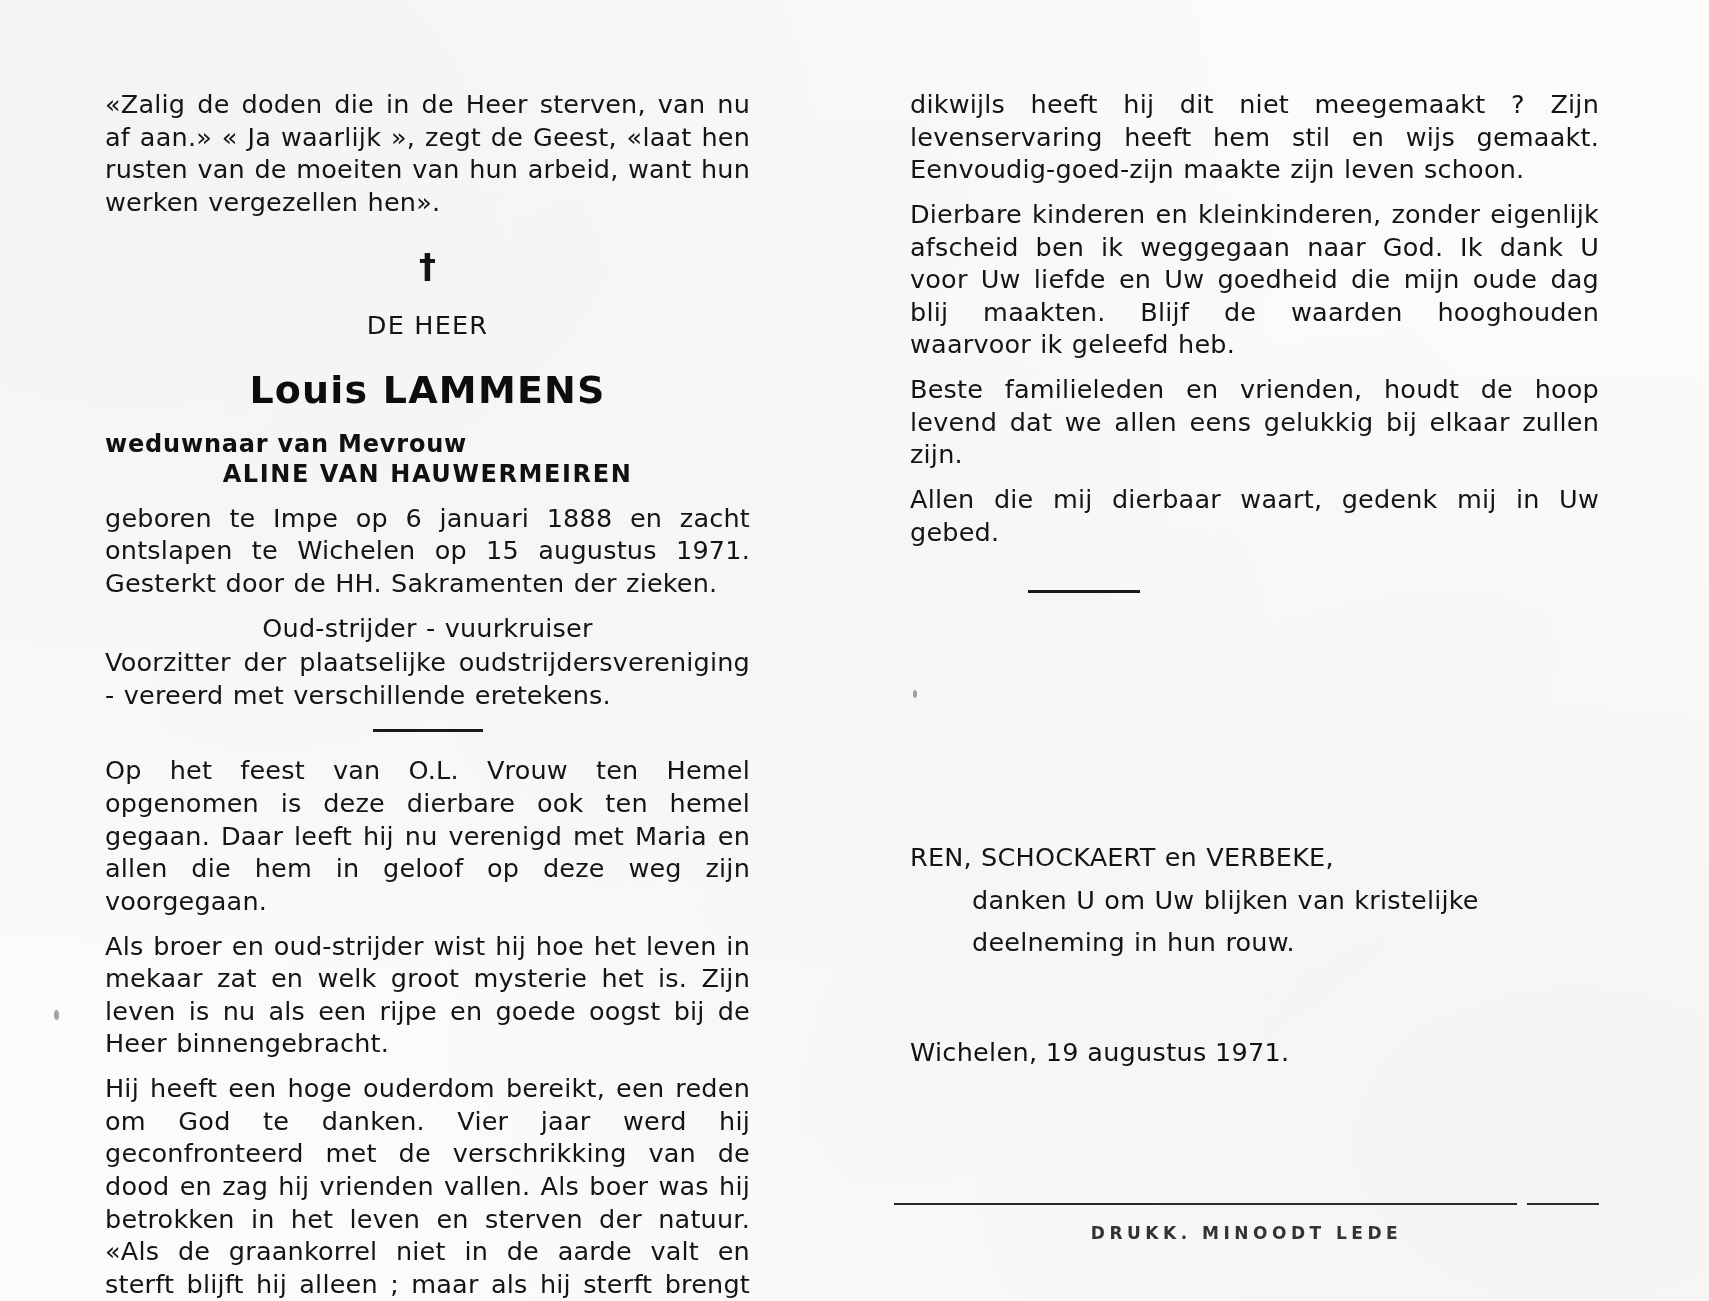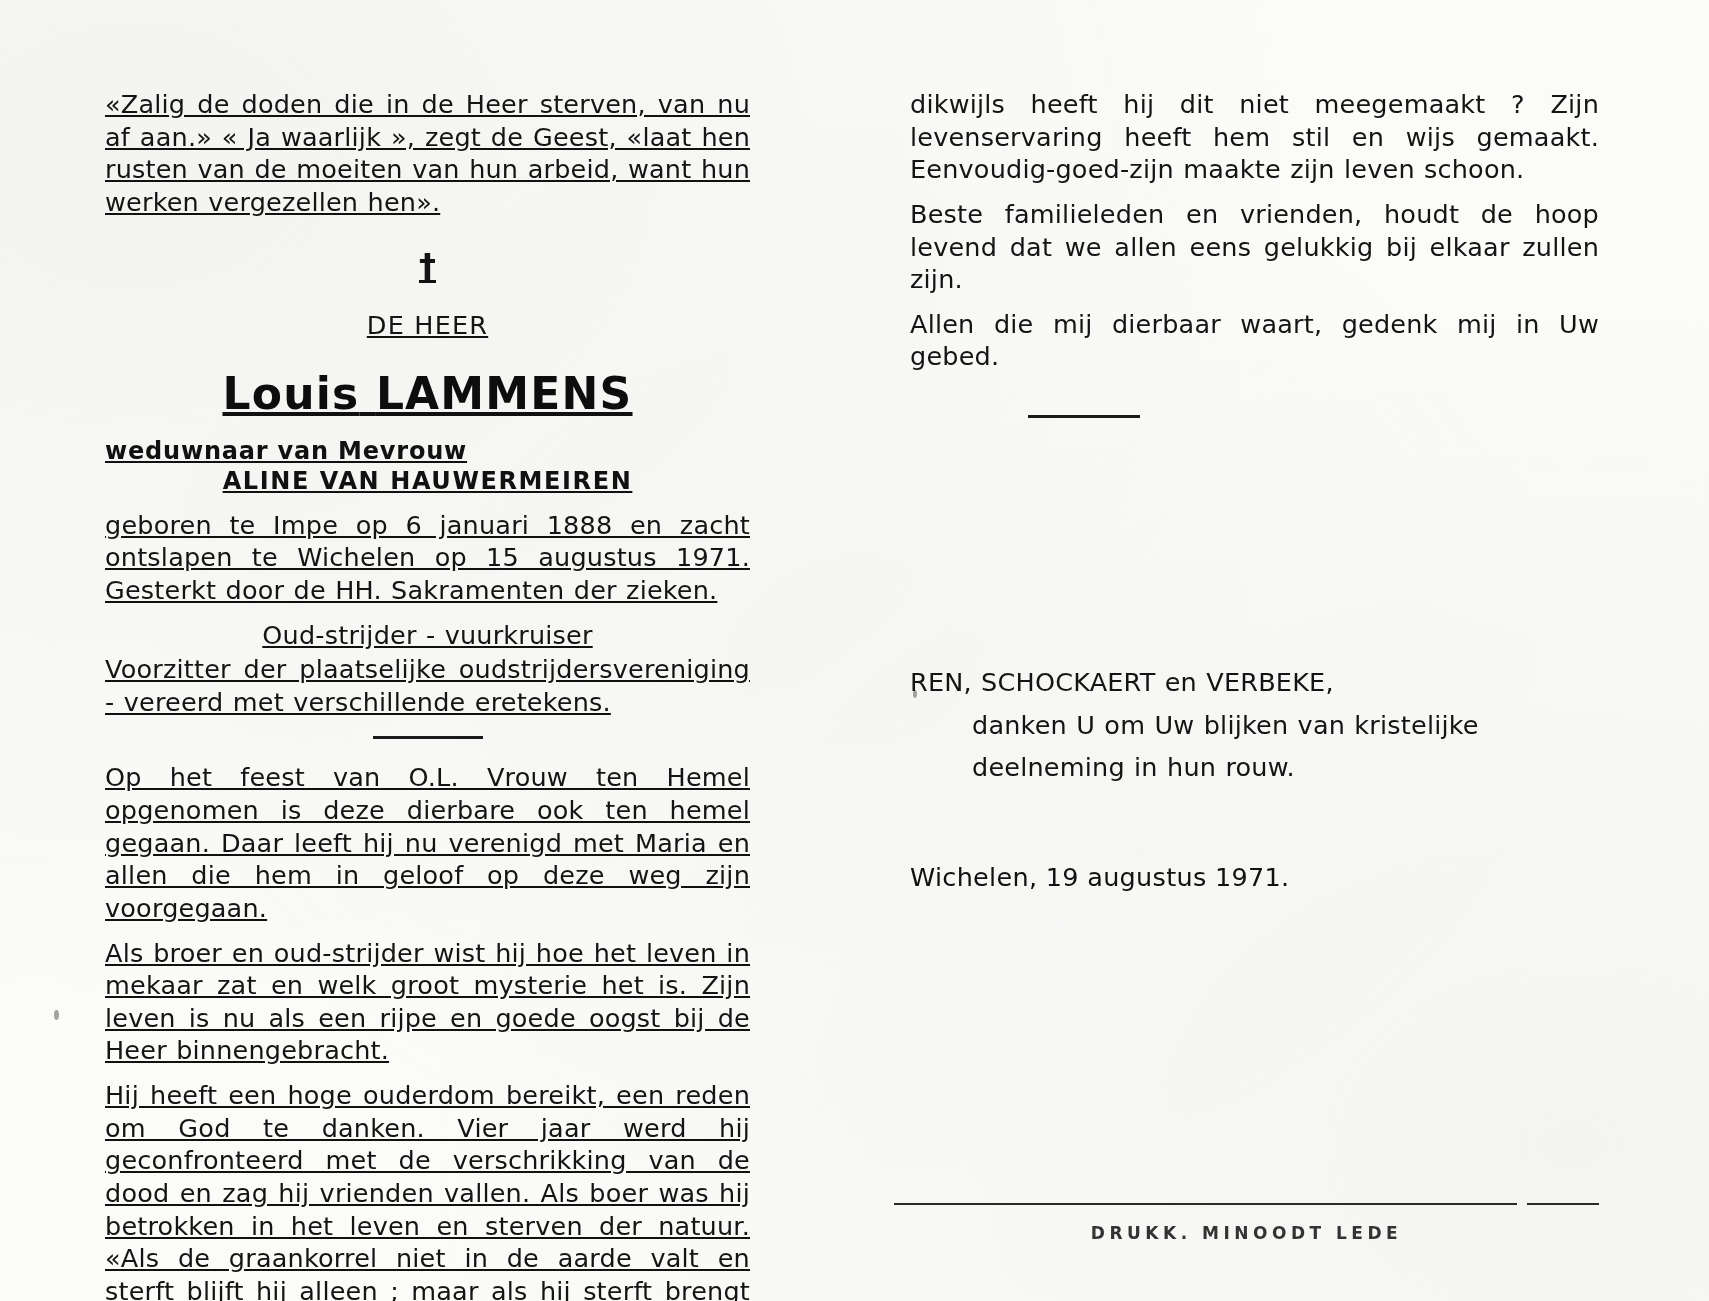--- a/index.html
+++ b/index.html
@@ -36,21 +36,20 @@
     top: 0; left: 0; right: 0; bottom: 0;
     display: flex;
   }
   .col {
     position: relative;
     box-sizing: border-box;
   }
   .col-left {
     width: 855px;
     padding: 88px 105px 8px 105px;
-    text-decoration: underline;
   }
   .col-right {
     width: 854px;
     padding: 88px 110px 0 55px;
   }
   p {
     margin: 0 0 12px 0;
     font-size: 25.5px;
     line-height: 1.28;
     text-align: justify;
@@ -75,21 +74,21 @@
     text-align: left;
     color: #141414;
   }
   .heading .second {
     display: block;
     text-align: center;
     margin-top: 2px;
   }
   .name {
     text-align: center;
-    font-size: 44px;
+    font-size: 38px;
     font-weight: bold;
     letter-spacing: 1.2px;
     margin: 26px 0 18px 0;
     color: #0d0d0d;
   }
   .name .first { font-weight: bold; }
   .sub-a {
     font-size: 24px;
     font-weight: bold;
     letter-spacing: 0.8px;
@@ -201,20 +200,21 @@
       <p>Op het feest van O.L. Vrouw ten Hemel opgenomen is deze dierbare ook ten hemel gegaan. Daar leeft hij nu verenigd met Maria en allen die hem in geloof op deze weg zijn voorgegaan.</p>
       <p>Als broer en oud-strijder wist hij hoe het leven in mekaar zat en welk groot mysterie het is. Zijn leven is nu als een rijpe en goede oogst bij de Heer binnengebracht.</p>
       <p>Hij heeft een hoge ouderdom bereikt, een reden om God te danken. Vier jaar werd hij geconfronteerd met de verschrikking van de dood en zag hij vrienden vallen. Als boer was hij betrokken in het leven en sterven der natuur. «Als de graankorrel niet in de aarde valt en sterft blijft hij alleen ; maar als hij sterft brengt hij veel vrucht voort». Hoe</p>
 
       <div class="speck" style="left:54px; top:1010px; width:5px; height:10px;"></div>
     </div>
 
     <div class="col col-right">
 
       <p>dikwijls heeft hij dit niet meegemaakt ? Zijn levenservaring heeft hem stil en wijs gemaakt. Eenvoudig-goed-zijn maakte zijn leven schoon.</p>
+      <p>Dierbare kinderen en kleinkinderen, zonder eigenlijk afscheid ben ik weggegaan naar God. Ik dank U voor Uw liefde en Uw goedheid die mijn oude dag blij maakten. Blijf de waarden hooghouden waarvoor ik geleefd heb.</p>
       <p>Beste familieleden en vrienden, houdt de hoop levend dat we allen eens gelukkig bij elkaar zullen zijn.</p>
       <p>Allen die mij dierbaar waart, gedenk mij in Uw gebed.</p>
 
       <div class="rule-right"></div>
 
       <div class="thanks">
         <p>REN, SCHOCKAERT en VERBEKE,</p>
         <p class="indent tight">danken U om Uw blijken van kristelijke</p>
         <p class="indent">deelneming in hun rouw.</p>
       </div>

